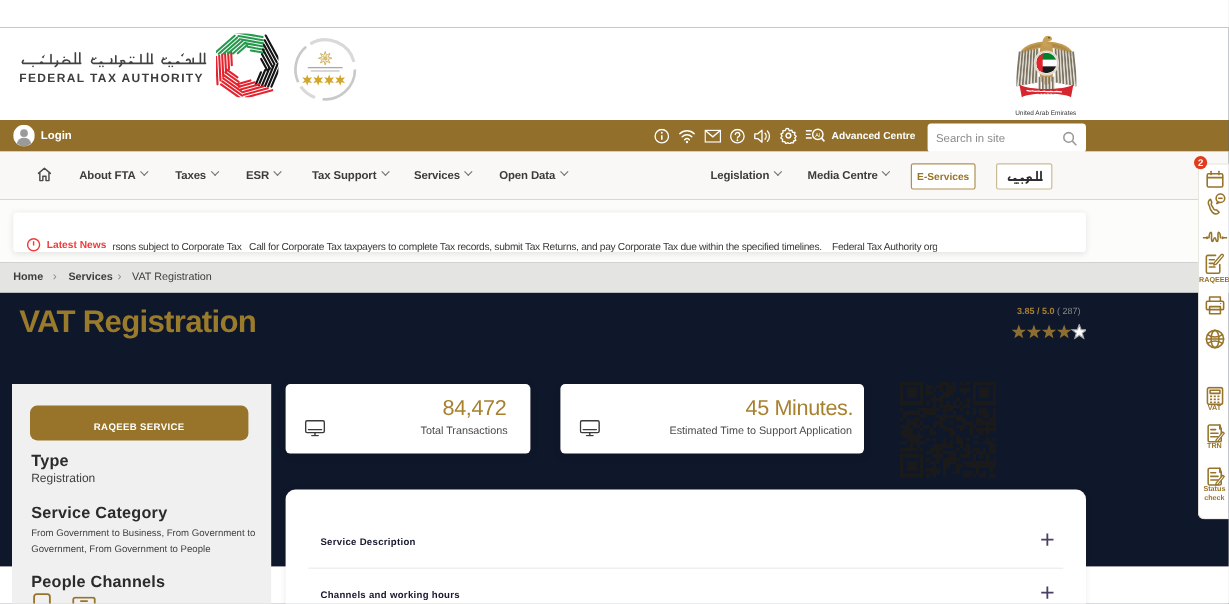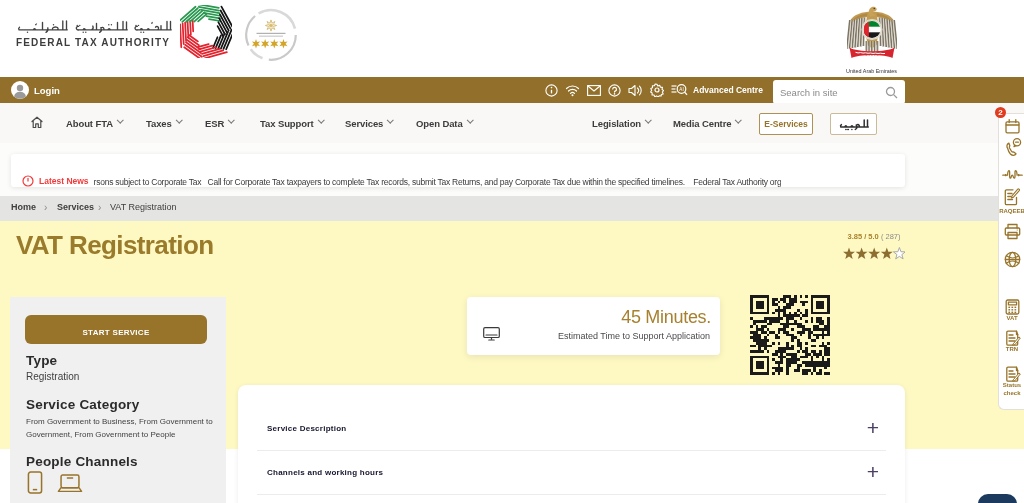--- a/index.html
+++ b/index.html
@@ -1,17 +1,17 @@
 <!DOCTYPE html>
 <html><head>
 <meta charset="utf-8">
 <style>
 * { margin:0; padding:0; box-sizing:border-box; }
 html,body { width:1024px; height:503px; overflow:hidden; font-family:"Liberation Sans",sans-serif; background:#fff; }
-#page { position:relative; width:1024px; height:449px; background:#fef9c3; }
+#page { position:relative; width:1024px; height:449px; background:#0f172a;margin-top:23px; }
 .abs { position:absolute; }
 
 
 #header { left:0; top:0; width:1024px; height:77px; background:#fff; }
 #brand { left:16px; top:20px; }
 #brand-en { font-size:10px; font-weight:bold; letter-spacing:1.15px; color:#3d3d3d; margin-top:4px; }
 #uae-emblem { left:846px; top:4px; width:52px; text-align:center; }
 #uae-emblem .cap { font-size:5.4px; color:#333; margin-top:2px; white-space:nowrap; text-align:center; width:50px; }
 
 
@@ -345,21 +345,21 @@
     <svg id="starsvg" width="62" height="13" viewBox="0 0 62 13" style="margin-top:6px">
       <path d="M6.00 0.50 L7.53 4.70 L11.99 4.85 L8.47 7.60 L9.70 11.90 L6.00 9.40 L2.30 11.90 L3.53 7.60 L0.01 4.85 L4.47 4.70 Z" fill="#8d6e31"></path>
       <path d="M18.60 0.50 L20.13 4.70 L24.59 4.85 L21.07 7.60 L22.30 11.90 L18.60 9.40 L14.90 11.90 L16.13 7.60 L12.61 4.85 L17.07 4.70 Z" fill="#8d6e31"></path>
       <path d="M31.20 0.50 L32.73 4.70 L37.19 4.85 L33.67 7.60 L34.90 11.90 L31.20 9.40 L27.50 11.90 L28.73 7.60 L25.21 4.85 L29.67 4.70 Z" fill="#8d6e31"></path>
       <path d="M43.80 0.50 L45.33 4.70 L49.79 4.85 L46.27 7.60 L47.50 11.90 L43.80 9.40 L40.10 11.90 L41.33 7.60 L37.81 4.85 L42.27 4.70 Z" fill="#8d6e31"></path>
       <path d="M56.40 0.50 L57.93 4.70 L62.39 4.85 L58.87 7.60 L60.10 11.90 L56.40 9.40 L52.70 11.90 L53.93 7.60 L50.41 4.85 L54.87 4.70 Z" fill="#fff" stroke="#a9a9a9" stroke-width="1"></path>
     </svg>
   </div>
 
   <div class="abs" id="lpanel">
-    <div class="abs" id="startbtn">START SERVICE</div>
+    <div class="abs" id="startbtn">RAQEEB SERVICE</div>
     <div class="abs" style="left:16px;top:56px">
         <div class="lp-h">Type</div>
         <div class="lp-t" style="margin-top:3px;font-size:10px">Registration</div>
       </div>
     <div class="abs" style="left:16px;top:100px">
         <div class="lp-h">Service Category</div>
         <div class="lp-t" style="margin-top:4px;white-space:nowrap">From Government to Business, From Government to<br>Government, From Government to People</div>
       </div>
     <div class="abs" style="left:16px;top:157px">
         <div class="lp-h">People Channels</div>
@@ -374,20 +374,32 @@
       <svg width="26" height="20" viewBox="0 0 24 19">
           <g fill="none" stroke="#97742a" stroke-width="1.4" stroke-linejoin="round">
             <rect x="3.5" y="1" width="17" height="12" rx="1.5"></rect>
             <path d="M1 16.5 H23 L20.5 13 H3.5 Z"></path>
             <line x1="9" y1="3.8" x2="15" y2="3.8"></line>
           </g>
         </svg>
     </div>
   </div>
 
+  <div class="abs scard" id="card1">
+      <svg class="abs" style="left:16px;top:30px" width="17" height="14" viewBox="0 0 17 14">
+        <g fill="none" stroke="#3a3a3a" stroke-width="1.2" stroke-linecap="round">
+          <rect x="0.7" y="0.7" width="15.6" height="9.8" rx="1.3"></rect>
+          <line x1="3" y1="8" x2="14" y2="8"></line>
+          <line x1="8.5" y1="10.5" x2="8.5" y2="12.2"></line>
+          <line x1="5.8" y1="13" x2="11.2" y2="13"></line>
+        </g>
+      </svg>
+    <div class="num">84,472</div>
+      <div class="lbl">Total Transactions</div>
+  </div>
   <div class="abs scard" id="card2" style="--ri:12px">
       <svg class="abs" style="left:16px;top:30px" width="17" height="14" viewBox="0 0 17 14">
         <g fill="none" stroke="#3a3a3a" stroke-width="1.2" stroke-linecap="round">
           <rect x="0.7" y="0.7" width="15.6" height="9.8" rx="1.3"></rect>
           <line x1="3" y1="8" x2="14" y2="8"></line>
           <line x1="8.5" y1="10.5" x2="8.5" y2="12.2"></line>
           <line x1="5.8" y1="13" x2="11.2" y2="13"></line>
         </g>
       </svg>
     <div class="num">45 Minutes.</div>

